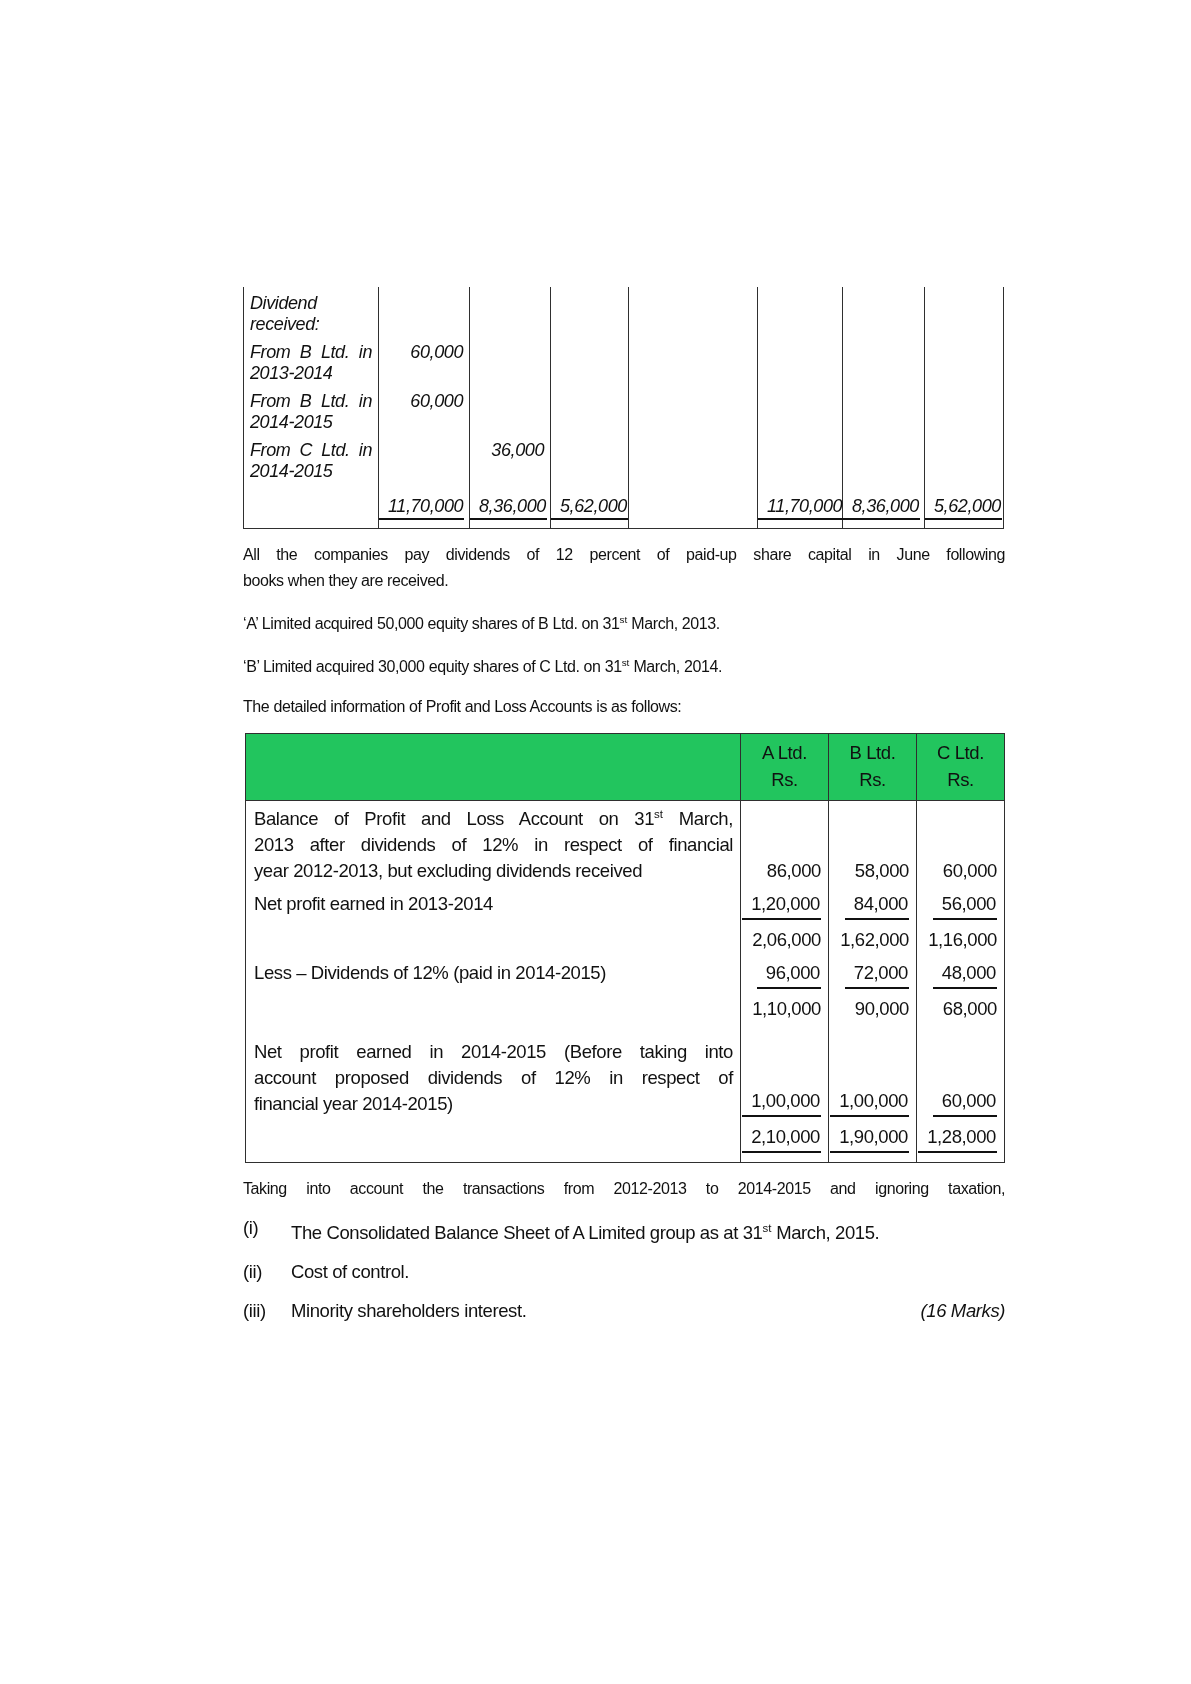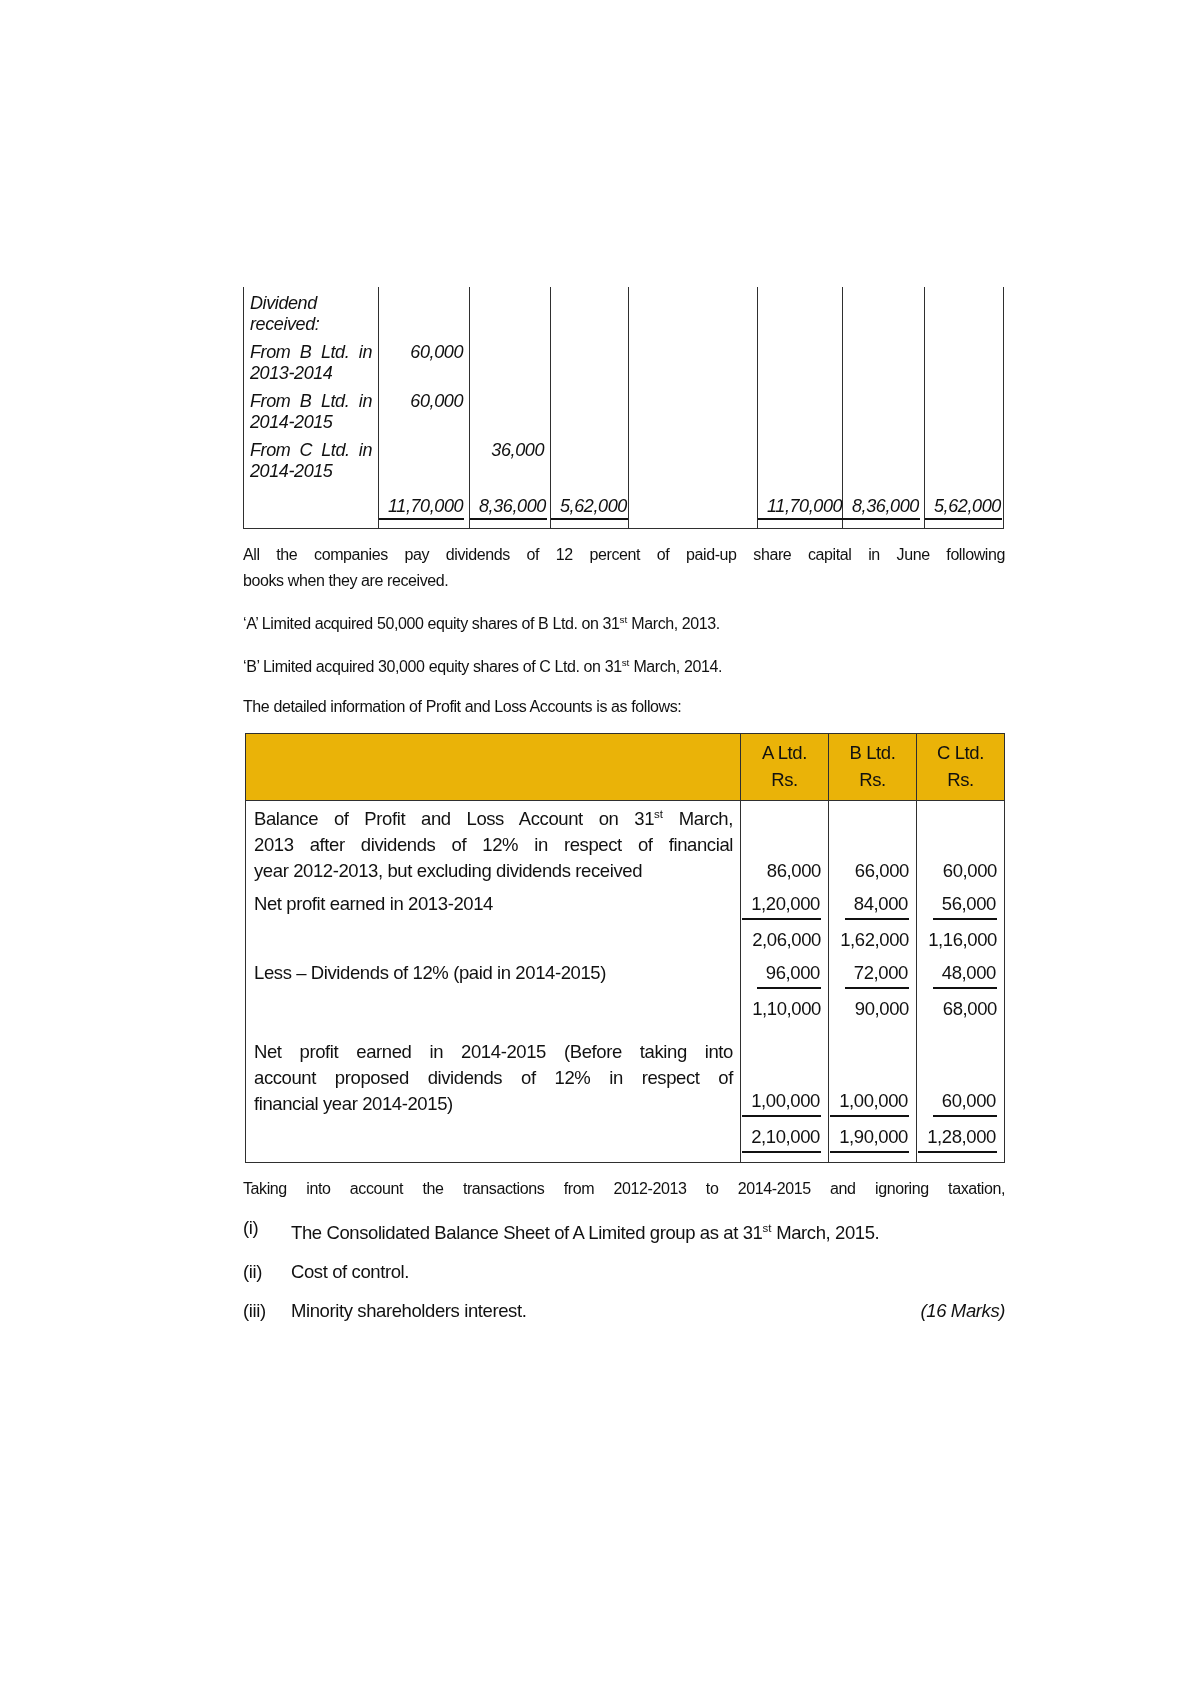--- a/index.html
+++ b/index.html
@@ -44,21 +44,21 @@
   sup { font-size:0.62em; vertical-align:super; letter-spacing:0; }
 
   
   table.t2 {
     border-collapse:collapse; table-layout:fixed;
     width:759px; margin:13px 0 0 8px;
     border:1px solid #2f2f2f;
     font-size:18.5px; line-height:26px;
   }
   table.t2 thead td {
-    background:#eab308; border:1px solid #2f2f2f;
+    background:#22c55e; border:1px solid #2f2f2f;
     text-align:center; padding:5px 0 7px 0; line-height:27px;
   }
   table.t2 tbody td { border-left:1px solid #2f2f2f; padding:0 7px 0 8px; vertical-align:top; }
   table.t2 tbody td:first-child { border-left:none; }
   table.t2 td.num { text-align:right; padding-left:0; }
   table.t2 tr.vb td { vertical-align:bottom; }
   table.t2 tr.pt td { padding-top:7px; }
   table.t2 tr.gap td { padding-top:17px; }
   table.t2 tr.last td { padding-top:7px; padding-bottom:9px; }
   table.t2 .lbl { letter-spacing:-0.4px; }
@@ -200,21 +200,21 @@
         </tr>
       </thead>
       <tbody>
         <tr class="vb">
           <td class="lbl">
             <div class="jl"><span>Balance of Profit and Loss Account on 31</span><sup>st</sup><span> March,</span></div>
             <div class="jl">2013 after dividends of 12% in respect of financial</div>
             <div>year 2012-2013, but excluding dividends received</div>
           </td>
           <td class="num">86,000</td>
-          <td class="num">66,000</td>
+          <td class="num">58,000</td>
           <td class="num">60,000</td>
         </tr>
         <tr class="pt">
           <td class="lbl">Net profit earned in 2013-2014</td>
           <td class="num"><span class="u">1,20,000</span></td>
           <td class="num"><span class="u">84,000</span></td>
           <td class="num"><span class="u">56,000</span></td>
         </tr>
         <tr class="pt">
           <td></td>

